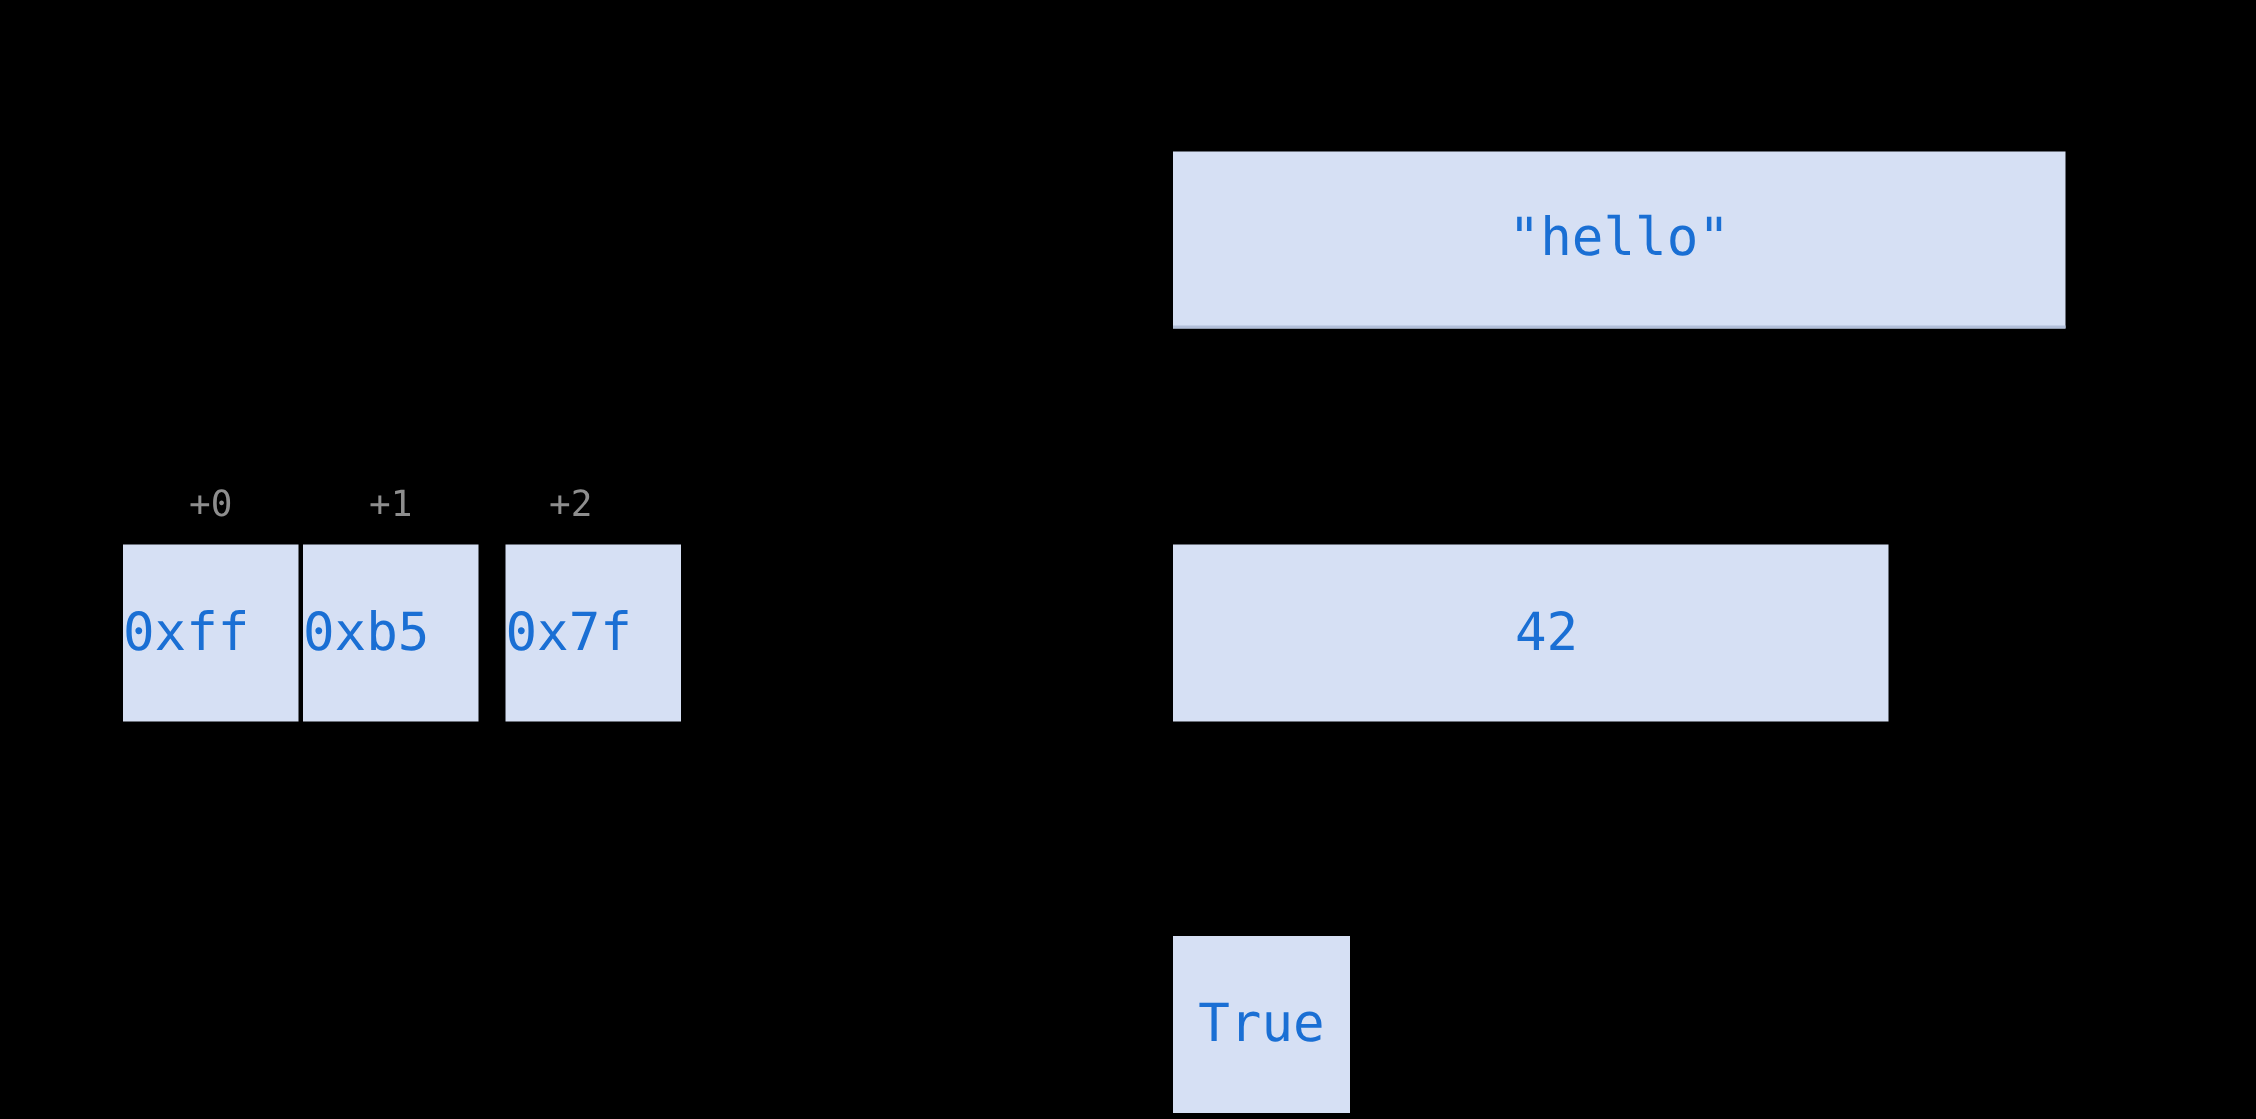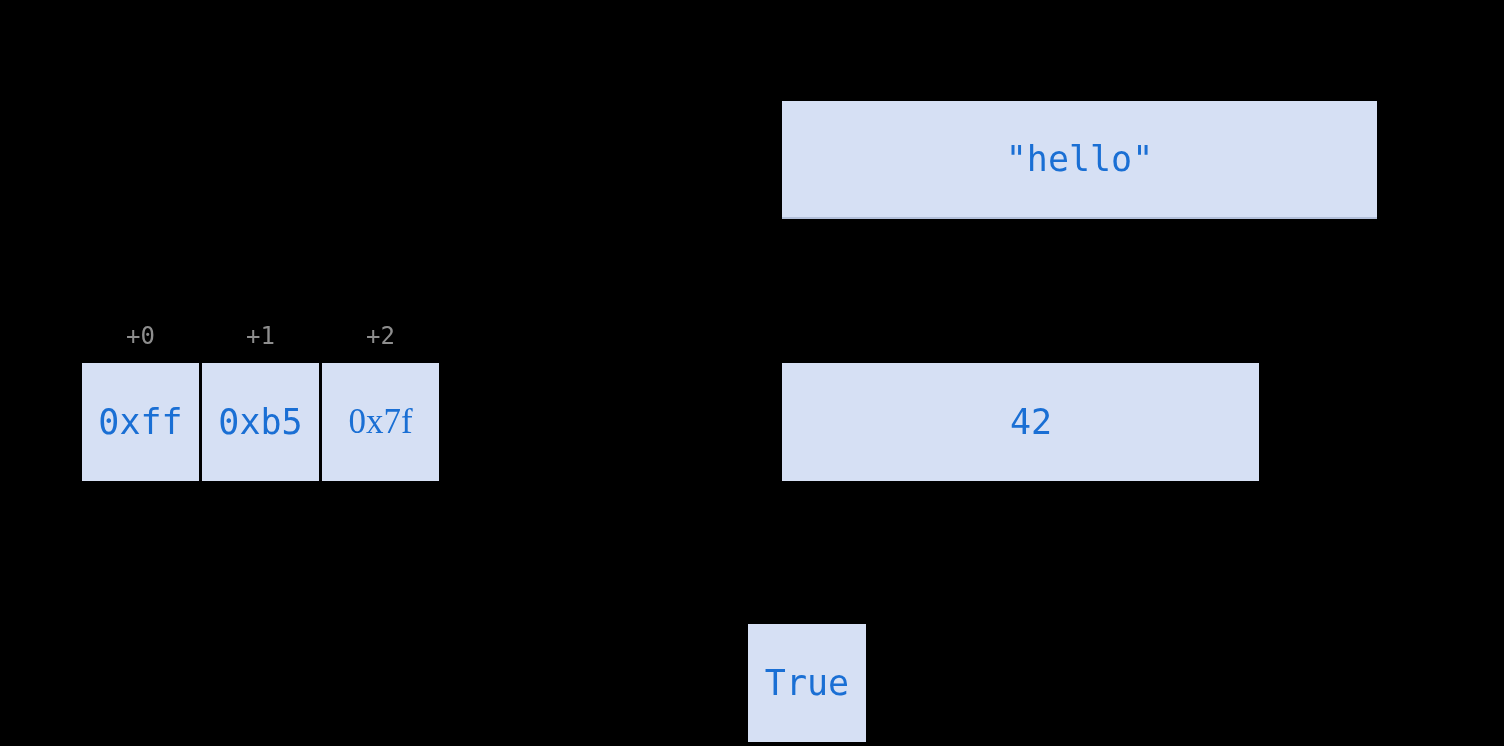--- a/index.html
+++ b/index.html
@@ -30,27 +30,26 @@
   .offset-1 { left: 202px; }
   .offset-2 { left: 322px; }
   .byte-cell {
     position: absolute;
     top: 363px;
     width: 117px;
     height: 118px;
     background: var(--box-fill, #d6e0f4);
     display: flex;
     align-items: center;
-    justify-content: center;
     font-size: 35px;
     color: var(--value-text, #1a6fd4);
   }
   .byte-0 { left: 82px; }
   .byte-1 { left: 202px; }
-  .byte-2 { left: 322px; font-family: Liberation Serif, serif; }
+  .byte-2 { left: 337px; }
   .value-box {
     position: absolute;
     box-sizing: border-box;
     background: var(--box-fill, #d6e0f4);
     display: flex;
     align-items: center;
     justify-content: center;
     font-size: 35px;
     color: var(--value-text, #1a6fd4);
   }
@@ -62,21 +61,21 @@
     border-bottom: 2px solid var(--box-bottom-border, #b2bfd9);
   }
   .value-box-integer {
     left: 782px;
     top: 363px;
     width: 477px;
     height: 118px;
     padding-left: 21px;
   }
   .value-box-boolean {
-    left: 748px;
+    left: 782px;
     top: 624px;
     width: 118px;
     height: 118px;
   }
 </style>
 </head>
 <body>
 
 <div class="stage">
 

